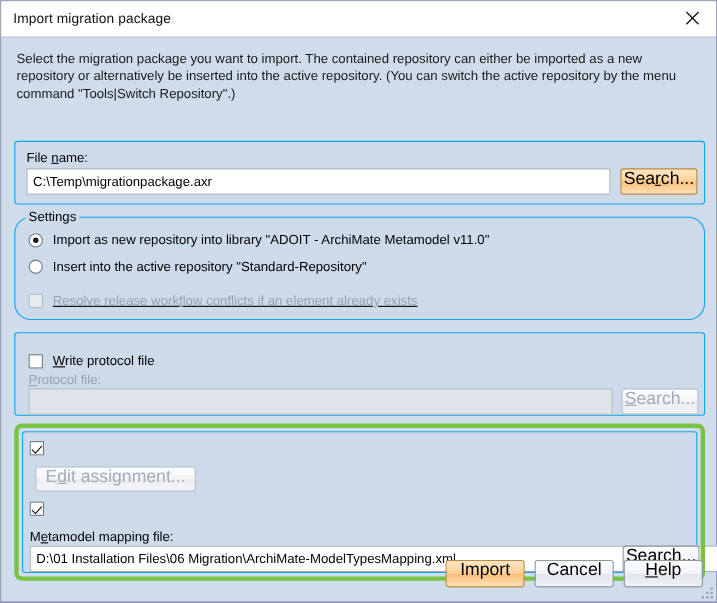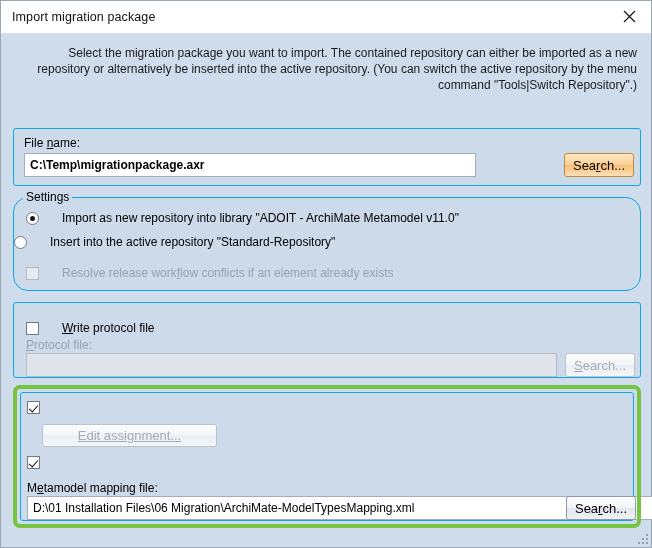--- a/index.html
+++ b/index.html
@@ -62,21 +62,20 @@
     padding: 0;
     position: relative;
     background: #cfdcec;
   }
 
   .intro {
     margin: 11px 14px 0 14px;
     font-size: 12px;
     line-height: 16px;
     color: #1a1a1a;
-    text-align: right;
   }
 
   
   .panel {
     position: absolute;
     box-sizing: border-box;
     border: 1px solid #0ea5e9;
     border-radius: 3px;
     background: #ccdaea;
   }
@@ -119,24 +118,24 @@
   }
 
   
   .btn {
     box-sizing: border-box;
     height: 24px;
     border: 1px solid #8e99a6;
     border-radius: 3px;
     background: linear-gradient(to bottom, #fdfdfe 0%, #f2f4f7 48%, #e3e7ed 52%, #eef1f5 100%);
     font-family: "Liberation Sans", sans-serif;
-    font-size: 13px;
+    font-size: 16px;
     color: #000;
     display: flex;
-    align-items: center;
+    align-items: flex-start;
     justify-content: center;
     cursor: default;
     user-select: none;
   }
   .btn.orange {
     border: 1px solid #c08a3e;
     background: linear-gradient(to bottom, #fde6c4 0%, #fbd197 48%, #f8c077 52%, #fde0b7 100%);
   }
   .btn.disabled {
     border: 1px solid #bcc3cc;
@@ -187,21 +186,21 @@
     left: 3px;
     top: 3px;
     width: 5px;
     height: 5px;
     border-radius: 50%;
     background: #1a1a1a;
   }
   .row {
     display: flex;
     align-items: center;
-    gap: 23px;
+    gap: 9px;
     text-align: center;
   }
 
   
   .highlight-box {
     position: absolute;
     box-sizing: border-box;
     border: 4px solid #76c442;
     border-radius: 7px;
     pointer-events: none;
@@ -252,40 +251,40 @@
       </svg>
     </div>
   </div>
 
   <div class="content">
 
     <div class="intro">Select the migration package you want to import. The contained repository can either be imported as a new repository or alternatively be inserted into the active repository. (You can switch the active repository by the menu command "Tools|Switch Repository".)</div>
 
     <div class="panel" style="left:12px; top:94px; width:628px; height:58px;">
       <div class="field-label" style="position:absolute; left:10px; top:7px;">File <u class="mnem">n</u>ame:</div>
-      <div class="textinput" style="position:absolute; left:10px; top:24px; width:452px;font-weight:bold;">C:\Temp\migrationpackage.axr</div>
+      <div class="textinput" style="position:absolute; left:10px; top:24px; width:531px;">C:\Temp\migrationpackage.axr</div>
       <div class="btn orange" style="position:absolute; left:550px; top:24px; width:70px;">
         <span>Sea<u class="mnem">r</u>ch...</span>
       </div>
     </div>
 
     <div class="panel group" style="left:12px; top:163px; width:628px; height:94px;border-radius:15px;">
       <span class="group-legend">Settings</span>
 
       <div class="row" style="position:absolute; left:12px; top:13px;">
         <span class="radio checked"></span>
         <span class="field-label">Import as new repository into library "ADOIT - ArchiMate Metamodel v11.0"</span>
       </div>
 
-      <div class="row" style="position:absolute; left:0; top:37px;">
+      <div class="row" style="position:absolute; left:12px; top:37px;">
         <span class="radio"></span>
         <span class="field-label">Insert into the active repository "Standard-Repository"</span>
       </div>
 
-      <div class="row" style="position:absolute; left:12px; top:68px;">
+      <div class="row" style="position:absolute; left:12px; top:68px;text-decoration:underline;">
         <span class="chk disabled"></span>
         <span class="field-label disabled">Resolve release work<u class="mnem">f</u>low conflicts if an element already exists</span>
       </div>
     </div>
 
     <div class="panel" style="left:12px; top:268px; width:628px; height:76px;">
       <div class="row" style="position:absolute; left:12px; top:18px;">
         <span class="chk"></span>
         <span class="field-label"><u class="mnem">W</u>rite protocol file</span>
       </div>
@@ -298,40 +297,51 @@
         <span><u class="mnem">S</u>earch...</span>
       </div>
     </div>
 
     <div class="panel" style="left:19px; top:358px; width:614px; height:129px;">
 
       <div class="row" style="position:absolute; left:6px; top:8px;">
         <span class="chk checked"></span>
       </div>
 
-      <div class="btn disabled" style="position:absolute; left:21px; top:31px; width:175px; height:23px;text-decoration:underline;">
+      <div class="btn disabled" style="position:absolute; left:11px; top:31px; width:146px; height:23px;">
         <span>E<u class="mnem">d</u>it assignment...</span>
       </div>
 
       <div class="row" style="position:absolute; left:6px; top:63px;">
         <span class="chk checked"></span>
       </div>
 
       <div class="field-label" style="position:absolute; left:6px; top:88px;">M<u class="mnem">e</u>tamodel mapping file:</div>
 
       <div class="textinput" style="position:absolute; left:6px; top:103px; width:632px;">D:\01 Installation Files\06 Migration\ArchiMate-ModelTypesMapping.xml</div>
 
       <div class="btn" style="position:absolute; left:545px; top:103px; width:70px;">
         <span>Sea<u class="mnem">r</u>ch...</span>
       </div>
     </div>
 
     <div class="highlight-box" style="left:12px; top:351px; width:628px; height:143px;"></div>
 
     <div class="footer">
+      <div class="footer-btns">
+        <div class="btn orange">
+          <span>Import</span>
+        </div>
+        <div class="btn">
+          <span>Cancel</span>
+        </div>
+        <div class="btn">
+          <span><u class="mnem">H</u>elp</span>
+        </div>
+      </div>
       <div class="grip">
         <i style="right:0px; bottom:0px;"></i>
         <i style="right:4px; bottom:0px;"></i>
         <i style="right:8px; bottom:0px;"></i>
         <i style="right:0px; bottom:4px;"></i>
         <i style="right:4px; bottom:4px;"></i>
         <i style="right:0px; bottom:8px;"></i>
       </div>
     </div>
 

